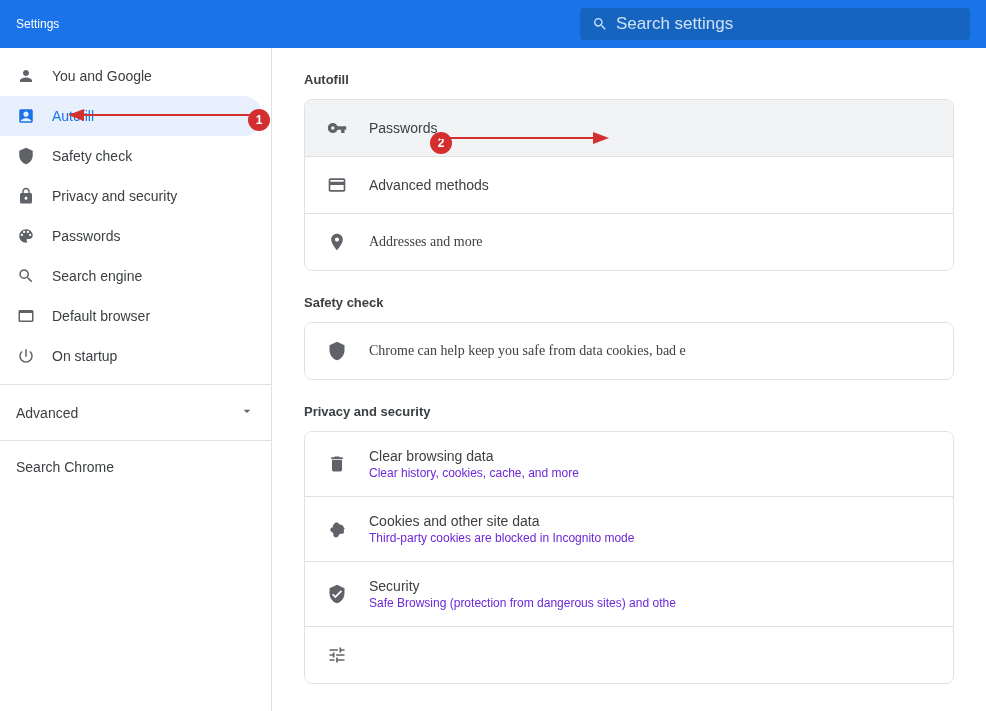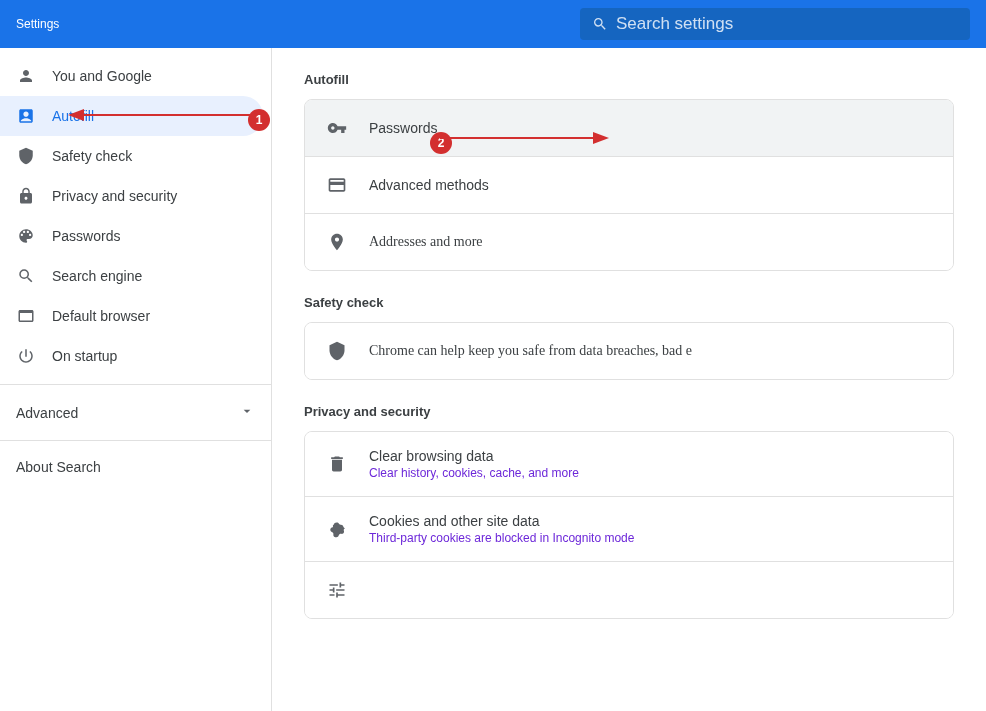--- a/index.html
+++ b/index.html
@@ -257,21 +257,21 @@
         <svg width="16" height="16" viewBox="0 0 24 24" fill="#5f6368">
             <path d="M7 10l5 5 5-5z"></path>
           </svg>
       </span>
     </div>
 
     <div class="sidebar-divider"></div>
 
 
     <div class="sidebar-link">
-      <span>About Search</span>
+      <span>Search Chrome</span>
     </div>
 
   </div>
 
   <div class="main">
 
     <div class="section-title">Autofill</div>
     <div class="card-list">
 
       <div class="card-item highlighted">
@@ -310,21 +310,21 @@
 
     <div class="section-title">Safety check</div>
     <div class="card-list">
       <div class="card-item">
         <div class="card-icon">
           <svg width="20" height="20" viewBox="0 0 24 24" fill="#5f6368">
               <path d="M12 1L3 5v6c0 5.55 3.84 10.74 9 12 5.16-1.26 9-6.45 9-12V5l-9-4z"></path>
             </svg>
         </div>
         <div class="card-text">
-          <div class="title">Chrome can help keep you safe from data breaches, bad e</div>
+          <div class="title">Chrome can help keep you safe from data cookies, bad e</div>
         </div>
       </div>
     </div>
 
     <div class="section-title">Privacy and security</div>
     <div class="card-list">
 
       <div class="card-item">
         <div class="card-icon">
           <svg width="20" height="20" viewBox="0 0 24 24" fill="#5f6368">
@@ -345,20 +345,31 @@
               <circle cx="8.5" cy="14.5" r="1.5"></circle>
               <path d="M21.95 10.99c-1.06.08-2.04-.64-2.28-1.68-.32-1.4-1.56-2.41-3.01-2.33-.97.05-1.82-.46-2.29-1.26-.52-.9-1.51-1.47-2.62-1.45C9.4 4.3 7.96 5.75 7.99 7.51c.02 1.27-.8 2.4-2.03 2.74-1.34.37-2.19 1.67-1.96 3.04.18 1.1.92 1.98 1.93 2.34 1.27.46 2 1.76 1.73 3.07-.2.97.18 1.94.96 2.55C9.38 21.81 10.2 22 11 22c.15 0 .3-.01.45-.03 1.22-.16 2.22-.99 2.58-2.16.42-1.36 1.77-2.22 3.18-1.99 1.39.23 2.74-.59 3.14-1.95.2-.69.06-1.4-.3-1.94.26-.42.37-.91.26-1.42-.1-.44-.35-.81-.36-.52z"></path>
             </svg>
         </div>
         <div class="card-text">
           <div class="title">Cookies and other site data</div>
           <div class="subtitle">Third-party cookies are blocked in Incognito mode</div>
         </div>
       </div>
 
+      <div class="card-item">
+        <div class="card-icon">
+          <svg width="20" height="20" viewBox="0 0 24 24" fill="#5f6368">
+              <path d="M12 1L3 5v6c0 5.55 3.84 10.74 9 12 5.16-1.26 9-6.45 9-12V5l-9-4zm-2 16l-4-4 1.41-1.41L10 14.17l6.59-6.59L18 9l-8 8z"></path>
+            </svg>
+        </div>
+        <div class="card-text">
+          <div class="title">Security</div>
+          <div class="subtitle">Safe Browsing (protection from dangerous sites) and othe</div>
+        </div>
+      </div>
 
       <div class="card-item">
         <div class="card-icon">
           <svg width="20" height="20" viewBox="0 0 24 24" fill="#5f6368">
               <path d="M3 17v2h6v-2H3zM3 5v2h10V5H3zm10 16v-2h8v-2h-8v-2h-2v6h2zM7 9v2H3v2h4v2h2V9H7zm14 4v-2H11v2h10zm-6-4h2V7h4V5h-4V3h-2v6z"></path>
             </svg>
         </div>
       </div>
     </div>
 

